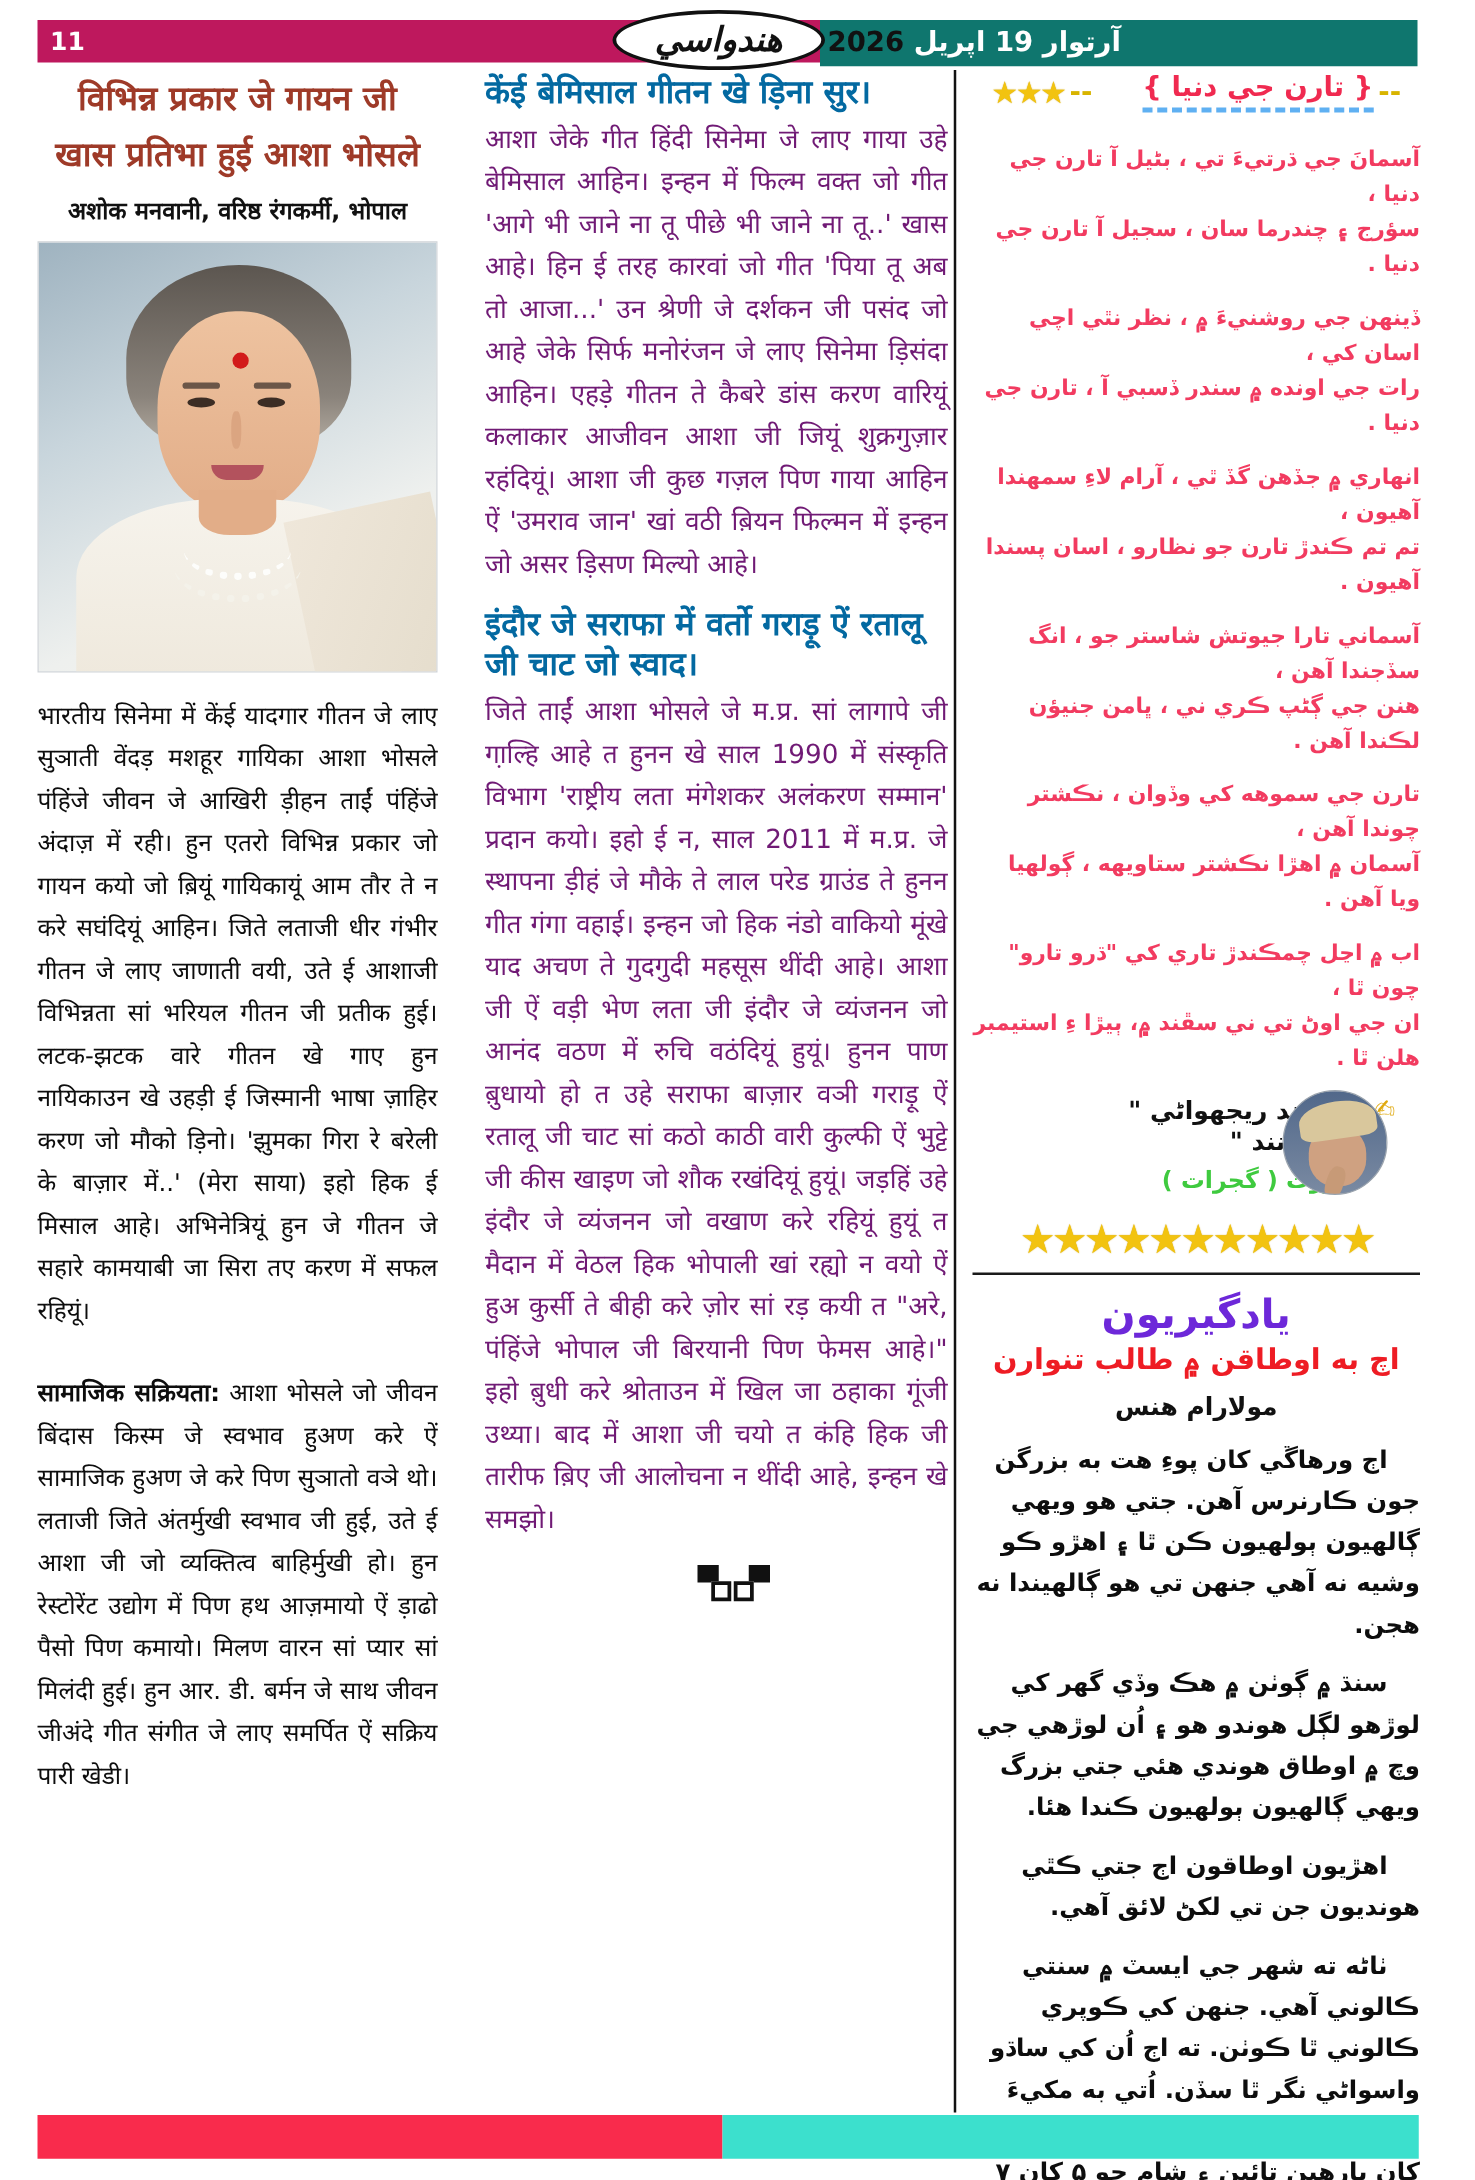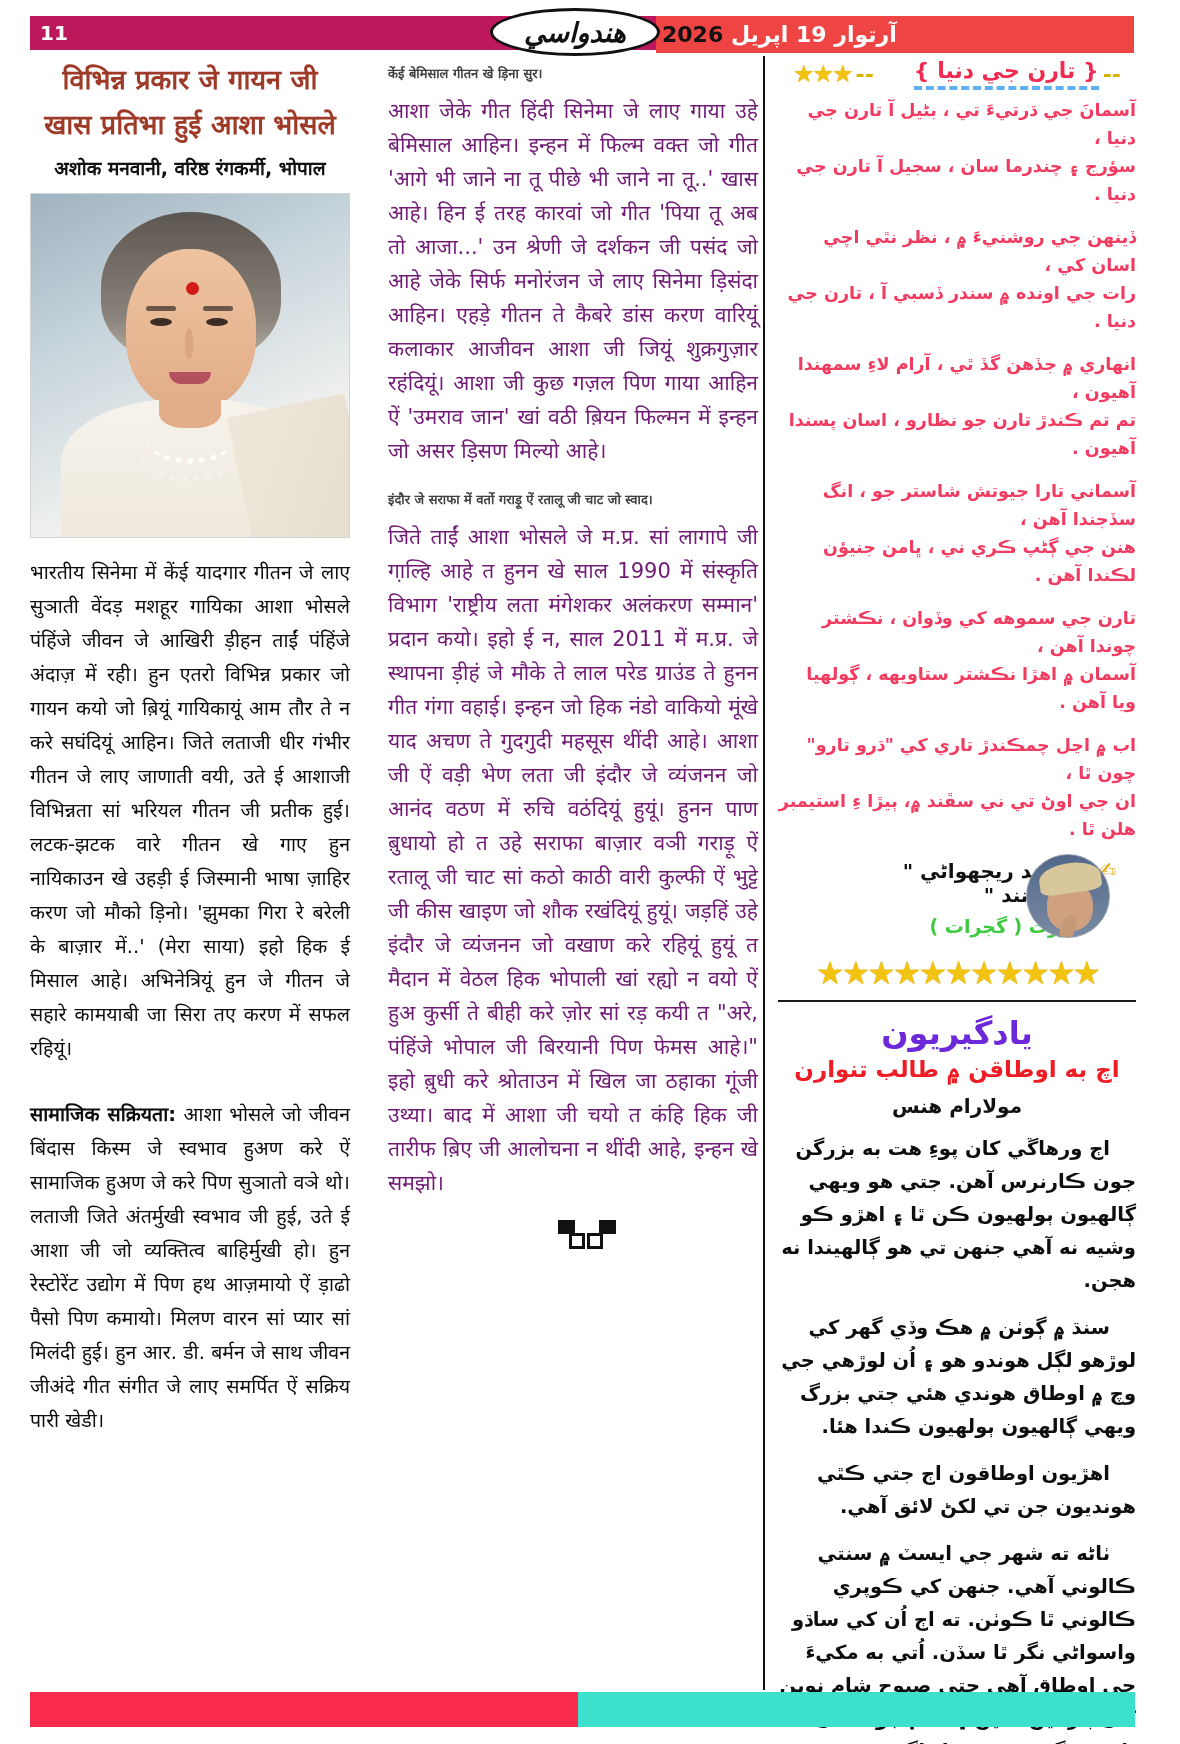--- a/index.html
+++ b/index.html
@@ -3,21 +3,21 @@
 <meta charset="utf-8">
 <style>
   * { margin:0; padding:0; box-sizing:border-box; }
   html,body { background:#ffffff; }
   body { font-family:"DejaVu Sans","Liberation Sans",sans-serif; }
   .page { position:relative; width:1180px; height:1744px; background:#ffffff; overflow:hidden; margin:0 auto; }
 
   
   .hdr-teal { position:absolute; left:30px; top:16px; width:626px; height:34px; background:#be185d; display:flex; align-items:center; }
   .hdr-page-num { color:#ffffff; font-weight:bold; font-size:20px; padding-left:10px; }
-  .hdr-red { position:absolute; left:656px; top:16px; width:478px; height:37px; background:#ef4444; display:flex; align-items:center; justify-content:flex-end; direction:rtl; }
+  .hdr-red { position:absolute; left:656px; top:16px; width:478px; height:37px; background:#0f766e; display:flex; align-items:center; justify-content:flex-end; direction:rtl; }
   .hdr-date { color:#ffffff; font-weight:bold; font-size:22px; padding-right:12px; white-space:nowrap; }
   .hdr-date .year { color:#111111; padding-left:6px; }
   .logo-oval { position:absolute; left:490px; top:8px; width:170px; height:48px; background:#ffffff; border:3px solid #111111; border-radius:50%; display:flex; align-items:center; justify-content:center; font-weight:bold; font-size:27px; color:#111; font-style:italic; z-index:3; }
 
   
   .col-left { position:absolute; left:30px; top:58px; width:320px; }
   .col-mid  { position:absolute; left:388px; top:58px; width:370px; }
   .vdivider { position:absolute; left:763px; top:56px; width:2px; height:1634px; background:#111111; }
   .col-right { position:absolute; left:778px; top:58px; width:358px; direction:rtl; }
 
@@ -38,35 +38,35 @@
   .ph-body { position:absolute; left:30px; top:205px; width:260px; height:140px; border-radius:45% 45% 0 0; background:linear-gradient(180deg,#f6f3ec,#efe9dd); }
   .ph-neck { position:absolute; left:128px; top:198px; width:62px; height:36px; background:#e2ad88; border-radius:0 0 40% 40%; }
   .ph-pearls { position:absolute; left:116px; top:222px; width:86px; height:48px; border-radius:50%; border-bottom:6px dotted #fdfdfb; }
   .ph-pearls2 { position:absolute; left:108px; top:230px; width:102px; height:58px; border-radius:50%; border-bottom:6px dotted #f4f2ea; }
   .ph-drape { position:absolute; left:210px; top:210px; width:120px; height:150px; background:linear-gradient(120deg,#efe7da,#e4dccb); transform:rotate(-12deg); }
 
   .body-text { font-size:19.5px; line-height:34px; text-align:justify; color:#0d0d0d; margin-top:18px; }
   .lead-bold { font-weight:bold; }
 
   
-  .mid-heading { font-weight:bold; font-size:13px; line-height:32px; color:#404040; }
+  .mid-heading { font-weight:bold; font-size:26px; line-height:32px; color:#0369a1; }
   .mid-text { font-size:21px; line-height:34px; text-align:justify; color:#701a75; margin-top:4px; }
   .mid-gap { margin-top:16px; }
   .endmark { position:relative; width:58px; height:40px; margin:20px 0 0 170px; }
   .endmark .sq-tl,.endmark .sq-tr { position:absolute; top:0; width:17px; height:14px; background:#111; }
   .endmark .sq-tl { left:0; } .endmark .sq-tr { right:0; }
   .endmark .sq-bl,.endmark .sq-br { position:absolute; top:13px; width:16px; height:16px; background:#fff; border:3px solid #111; }
   .endmark .sq-bl { left:11px; } .endmark .sq-br { left:29px; }
 
   
   .poem-title { display:flex; direction:ltr; justify-content:center; align-items:center; gap:4px; font-weight:bold; }
   .title-stars { color:#f2c310; font-size:24px; letter-spacing:-2px; text-shadow:0 0 1px #c79a00; }
   .title-dash { color:#d8b400; font-size:22px; }
   .title-text { color:#f02a50; font-size:22px; border-bottom:4px dashed #5fb0f2; padding-bottom:3px;margin-left:36px; }
-  .poem { margin-top:6px; }
+  .poem { margin-top:24px; }
   .stanza { color:#f23b60; font-weight:bold; font-size:17.5px; line-height:28px; text-align:right; margin-bottom:15px; }
   .sig-block { position:relative; direction:rtl; min-height:92px; margin-top:2px; }
   .author-photo { position:absolute; right:26px; top:-4px; width:84px; height:84px; border-radius:50%; overflow:hidden; background:linear-gradient(180deg,#51688a,#7a8aa2); border:1px solid #9aa3ad; }
   .ap-cap { position:absolute; left:12px; top:8px; width:62px; height:30px; border-radius:50% 50% 20% 20%; background:#d9c79c; transform:rotate(-8deg); }
   .ap-face { position:absolute; left:20px; top:28px; width:46px; height:48px; border-radius:45%; background:#cfa181; }
   .ap-hand { position:absolute; left:34px; top:60px; width:14px; height:26px; border-radius:40%; background:#c79a77; transform:rotate(18deg); }
   .sig-line { text-align:center; padding-left:105px; font-weight:bold; font-size:20px; color:#111; }
   .sig-pen { color:#e0a90f; font-size:22px; }
   .sig-loc { text-align:center; padding-left:105px; font-weight:bold; font-size:19px; color:#3fca3f; margin-top:8px; }
   .star-row { direction:ltr; text-align:center; color:#f2c310; font-size:32px; letter-spacing:-3px; line-height:34px; margin-top:6px; text-shadow:0 0 1px #c79a00; white-space:nowrap; }

